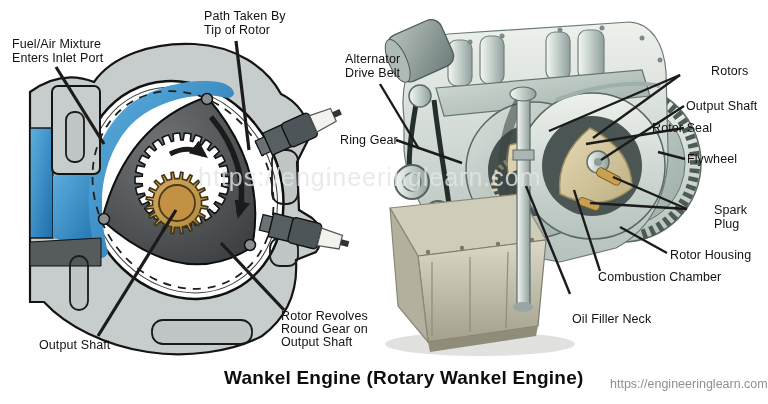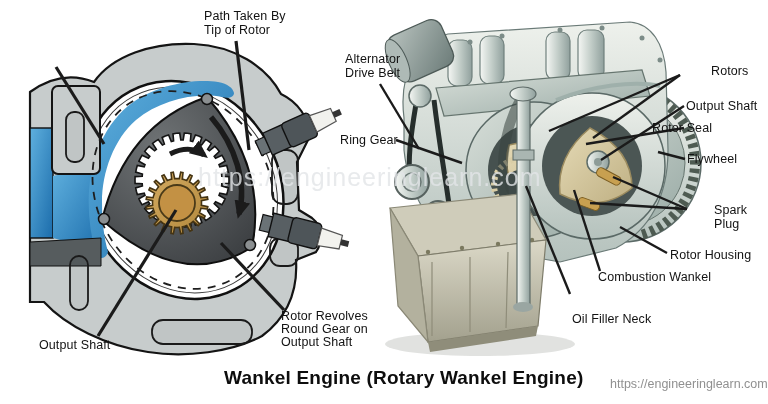--- a/index.html
+++ b/index.html
@@ -239,35 +239,37 @@
       <line x1="687" y1="209" x2="590" y2="203"></line>
       <line x1="667" y1="253" x2="620" y2="227"></line>
       <line x1="600" y1="271" x2="574" y2="190"></line>
       <line x1="570" y1="294" x2="526" y2="186"></line>
     </g>
   </g>
 </svg>
 
 <div id="watermark">https://engineeringlearn.com</div>
 
+<div class="lbl" style="left:12px;top:37px;">Fuel/Air Mixture
+Enters Inlet Port</div>
 <div class="lbl" style="left:204px;top:9px;">Path Taken By
 Tip of Rotor</div>
 <div class="lbl" style="left:39px;top:338px;">Output Shaft</div>
 <div class="lbl tight" style="left:281px;top:310px;">Rotor Revolves
 Round Gear on
 Output Shaft</div>
 
 <div class="lbl" style="left:345px;top:52px;">Alternator
 Drive Belt</div>
 <div class="lbl" style="left:340px;top:133px;">Ring Gear</div>
 <div class="lbl" style="left:683px;top:64px;margin-left:28px;">Rotors</div>
 <div class="lbl" style="left:686px;top:99px;">Output Shaft</div>
 <div class="lbl" style="left:652px;top:121px;">Rotor Seal</div>
 <div class="lbl" style="left:687px;top:152px;">Flywheel</div>
 <div class="lbl" style="left:714px;top:203px;">Spark Plug</div>
 <div class="lbl" style="left:670px;top:248px;">Rotor Housing</div>
-<div class="lbl" style="left:598px;top:270px;">Combustion Wankel</div>
+<div class="lbl" style="left:598px;top:270px;">Combustion Chamber</div>
 <div class="lbl" style="left:572px;top:292px;margin-top:20px;">Oil Filler Neck</div>
 
 <div id="title">Wankel Engine (Rotary Wankel Engine)</div>
 <div id="siteurl">https://engineeringlearn.com</div>
 
 </div>
 
 </body></html>

